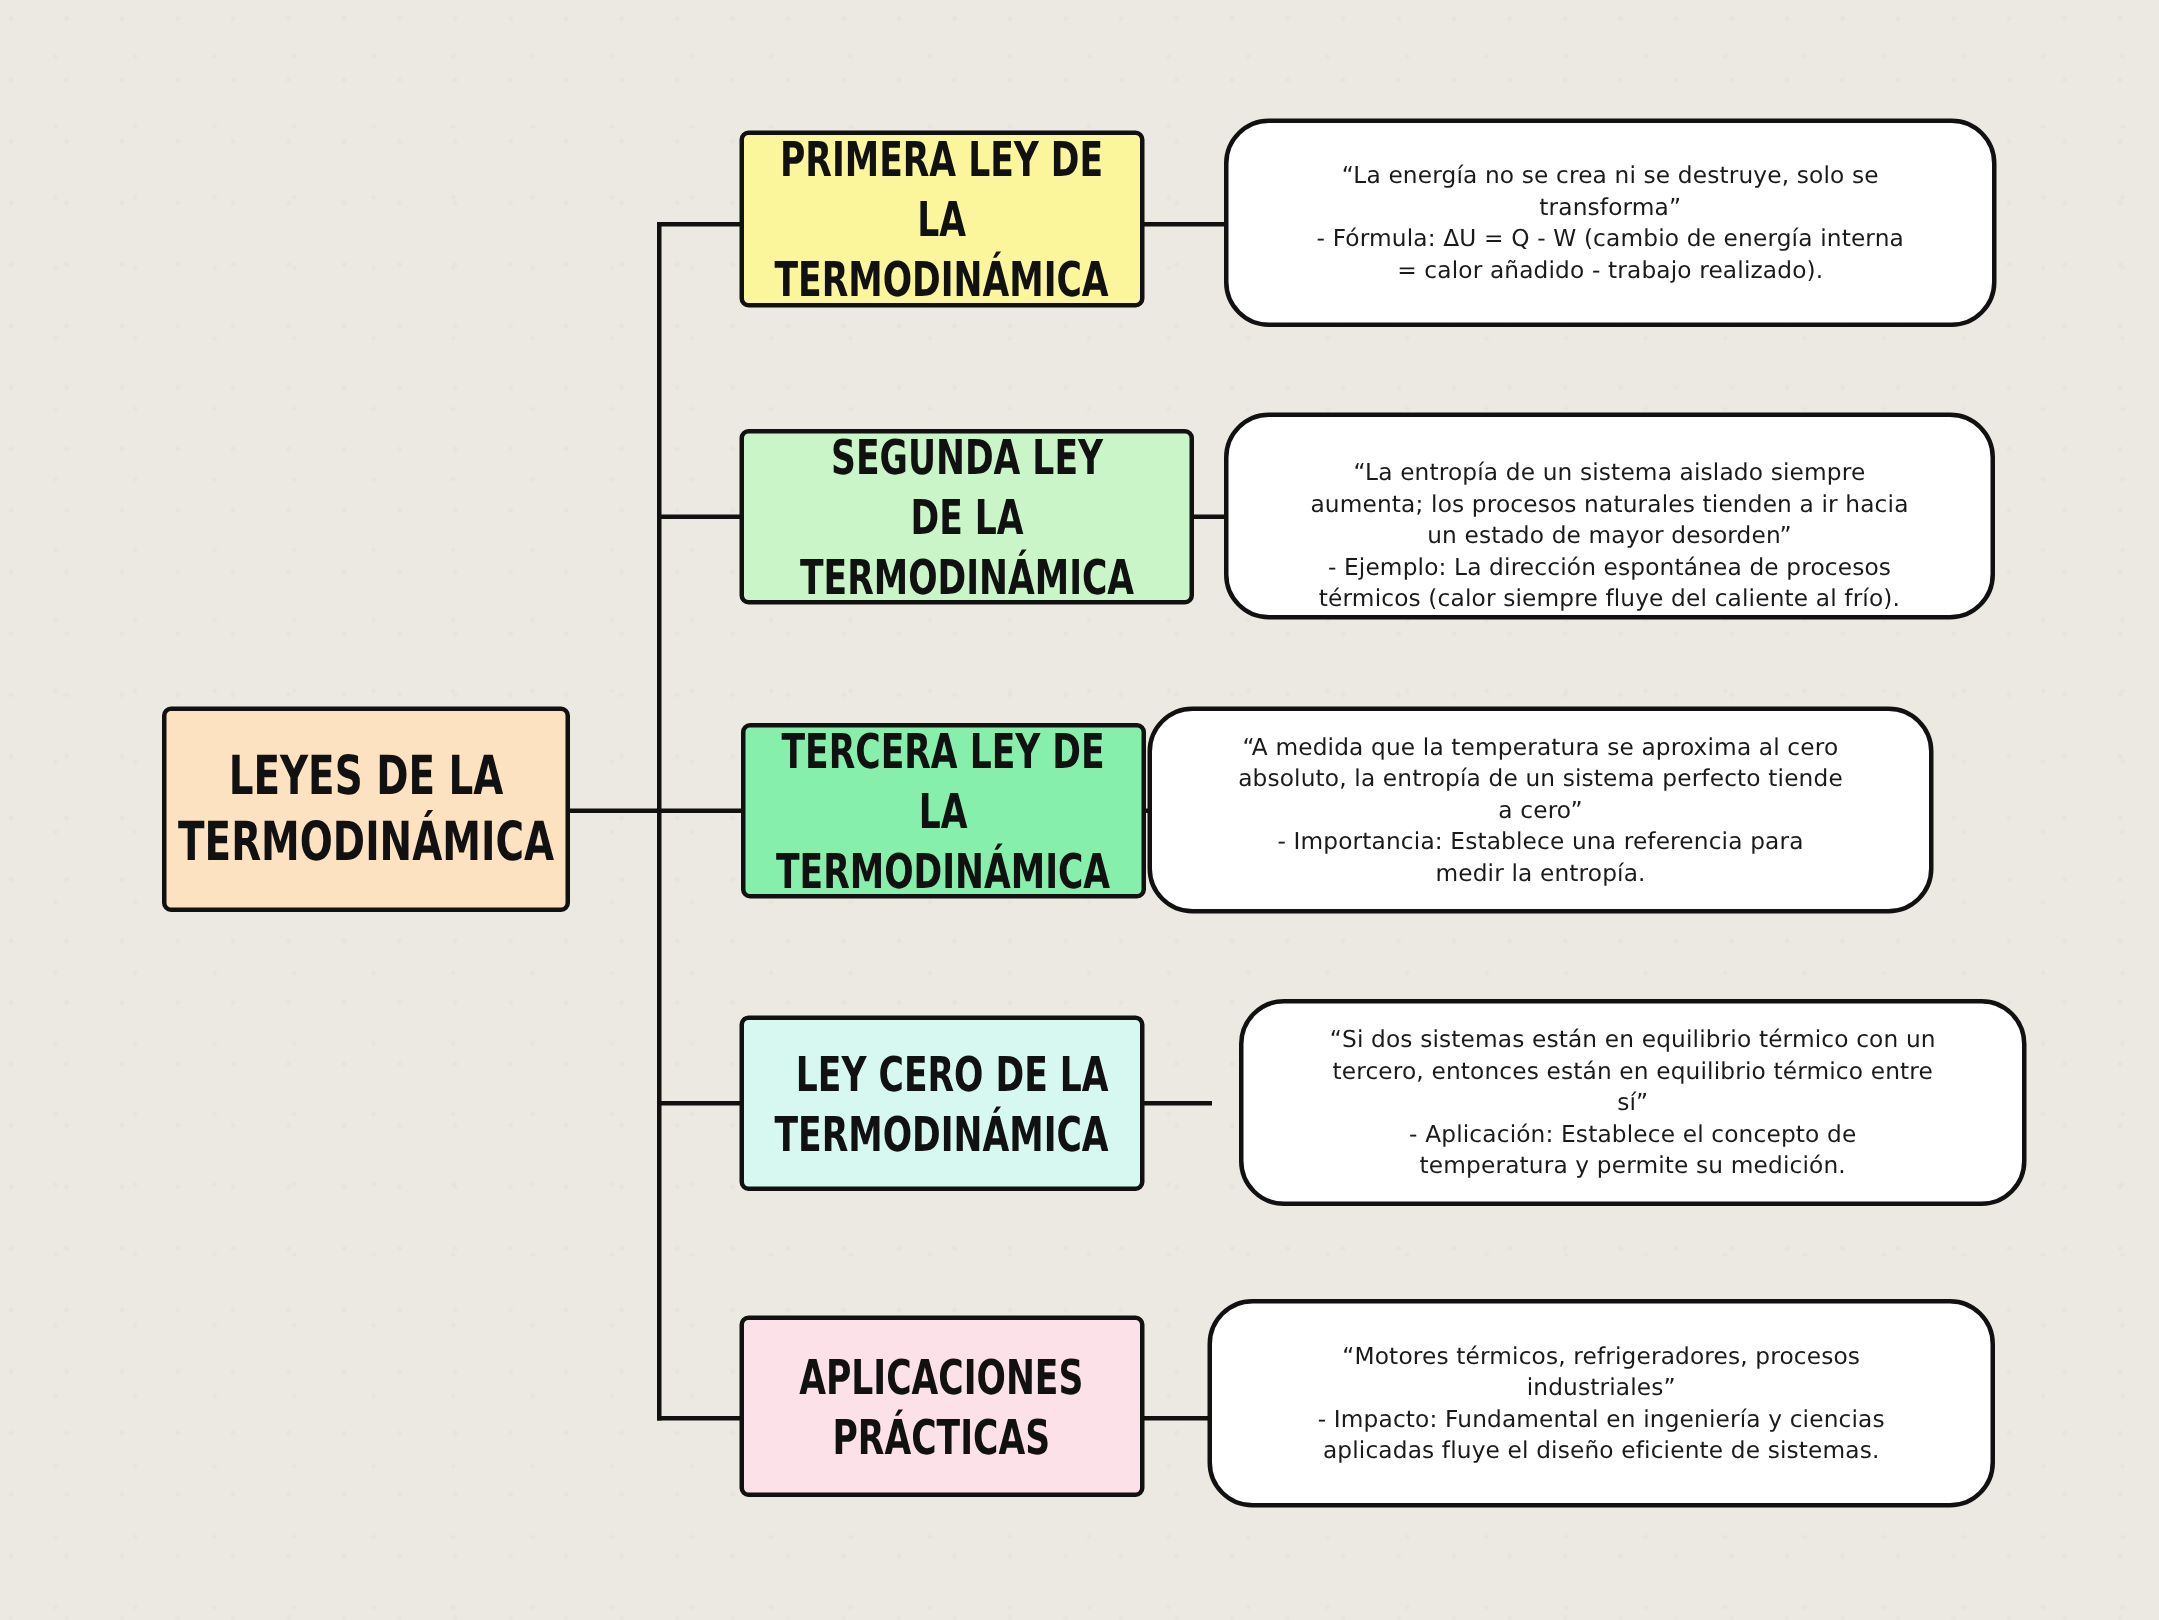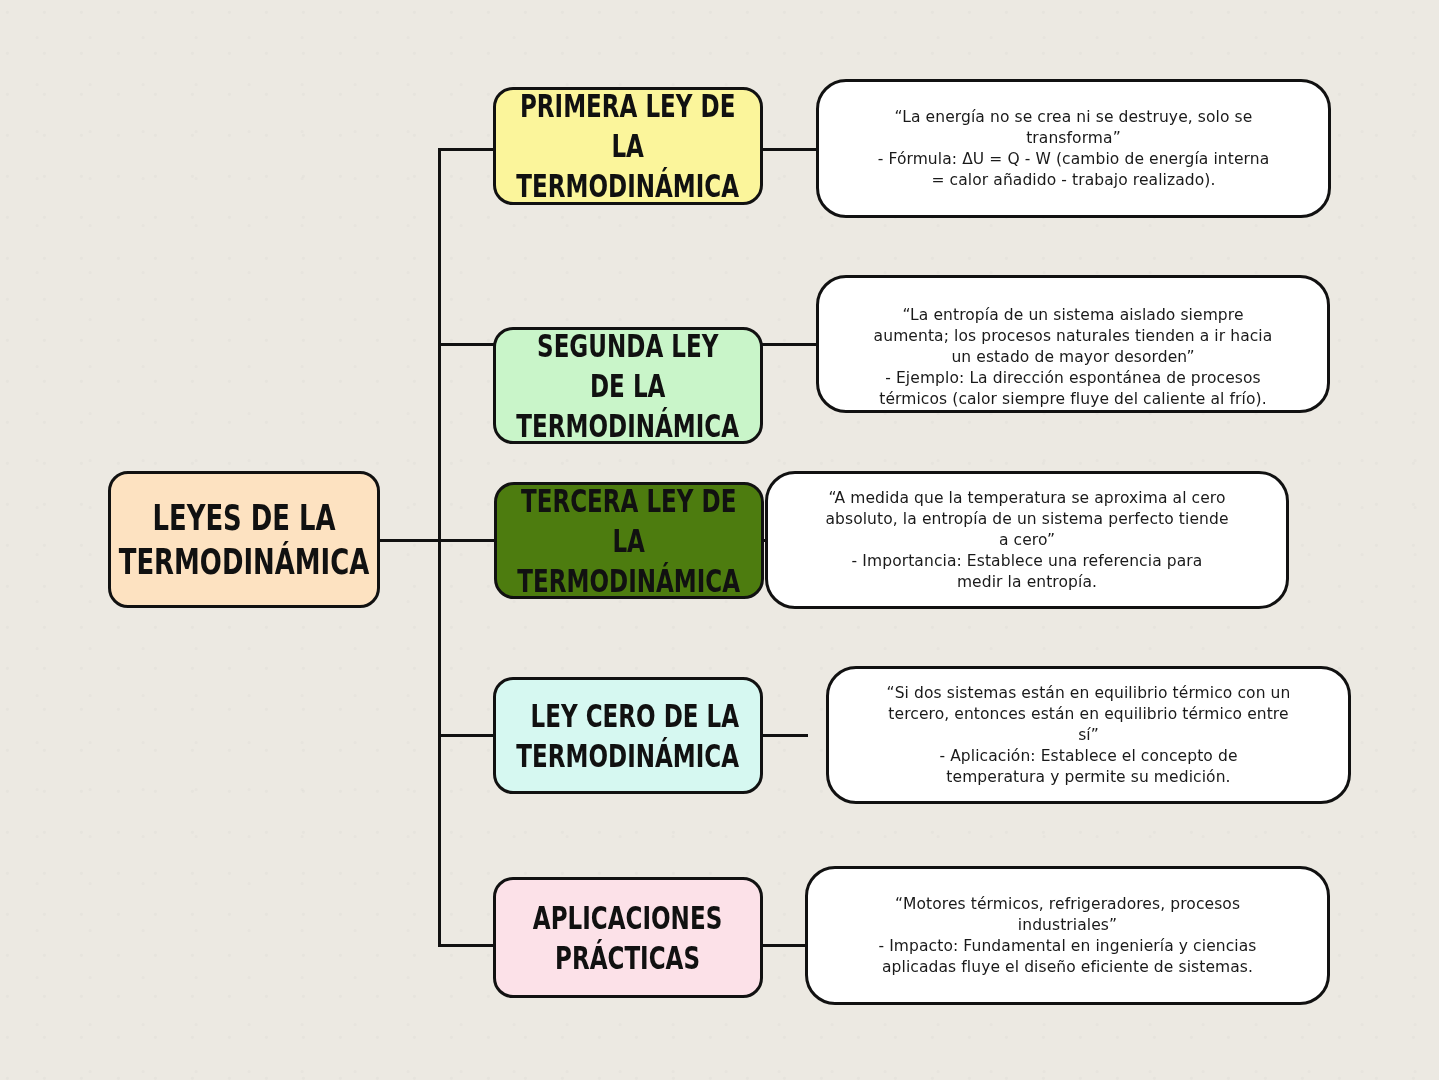--- a/index.html
+++ b/index.html
@@ -8,21 +8,21 @@
     background: #ece9e2;
     background-image:
       radial-gradient(circle at 20% 30%, rgba(0,0,0,0.025) 0 1px, transparent 2px),
       radial-gradient(circle at 70% 80%, rgba(0,0,0,0.02) 0 1px, transparent 2px);
     background-size: 37px 41px, 53px 47px;
     font-family: "DejaVu Sans", sans-serif;
   }
   .line { position: absolute; background: #111; }
   .node {
     position: absolute; box-sizing: border-box;
-    border: 3px solid #111; border-radius: 20px;
+    border: 3px solid #111; border-radius: 6px;
     display: flex; align-items: center; justify-content: center; text-align: center;
   }
   .title {
     font-family: "DejaVu Sans", sans-serif; font-weight: bold;
     color: #111; text-transform: uppercase; white-space: pre-line;
     transform: scaleX(0.72); letter-spacing: 0px;
   }
   .root .title { font-size: 36px; line-height: 44px; }
   .law .title { font-size: 32px; line-height: 40px; }
   .desc {
@@ -53,25 +53,25 @@
 
 <div class="node root" style="left:108px; top:471px; width:272px; height:137px; background:#fde2c1;">
   <span class="title">LEYES DE LA
 TERMODINÁMICA</span>
 </div>
 
 <div class="node law" style="left:493px; top:87px; width:270px; height:118px; background:#fbf59b;">
   <span class="title">PRIMERA LEY DE LA
 TERMODINÁMICA</span>
 </div>
-<div class="node law" style="left:493px; top:286px; width:270px; height:117px; background:#c9f5c9;margin-top:41px;">
+<div class="node law" style="left:493px; top:286px; width:303px; height:117px; background:#c9f5c9;">
   <span class="title">SEGUNDA LEY DE LA
 TERMODINÁMICA</span>
 </div>
-<div class="node law" style="left:494px; top:482px; width:270px; height:117px; background:#4d7c0f;">
+<div class="node law" style="left:494px; top:482px; width:270px; height:117px; background:#86efac;">
   <span class="title">TERCERA LEY DE LA
 TERMODINÁMICA</span>
 </div>
 <div class="node law" style="left:493px; top:677px; width:270px; height:117px; background:#d6f8f1;text-align:right;">
   <span class="title">LEY CERO DE LA
 TERMODINÁMICA</span>
 </div>
 <div class="node law" style="left:493px; top:877px; width:270px; height:121px; background:#fce1e8;">
   <span class="title">APLICACIONES
 PRÁCTICAS</span>

